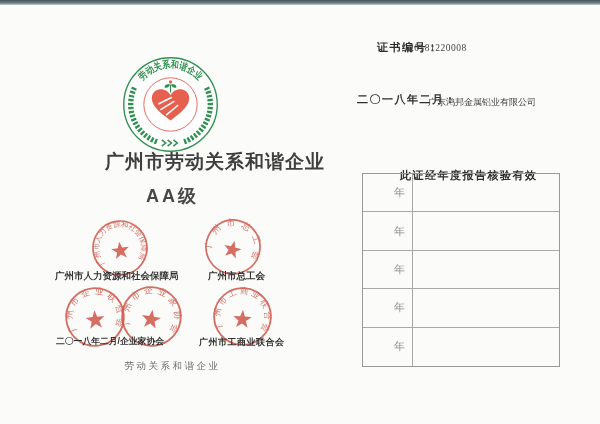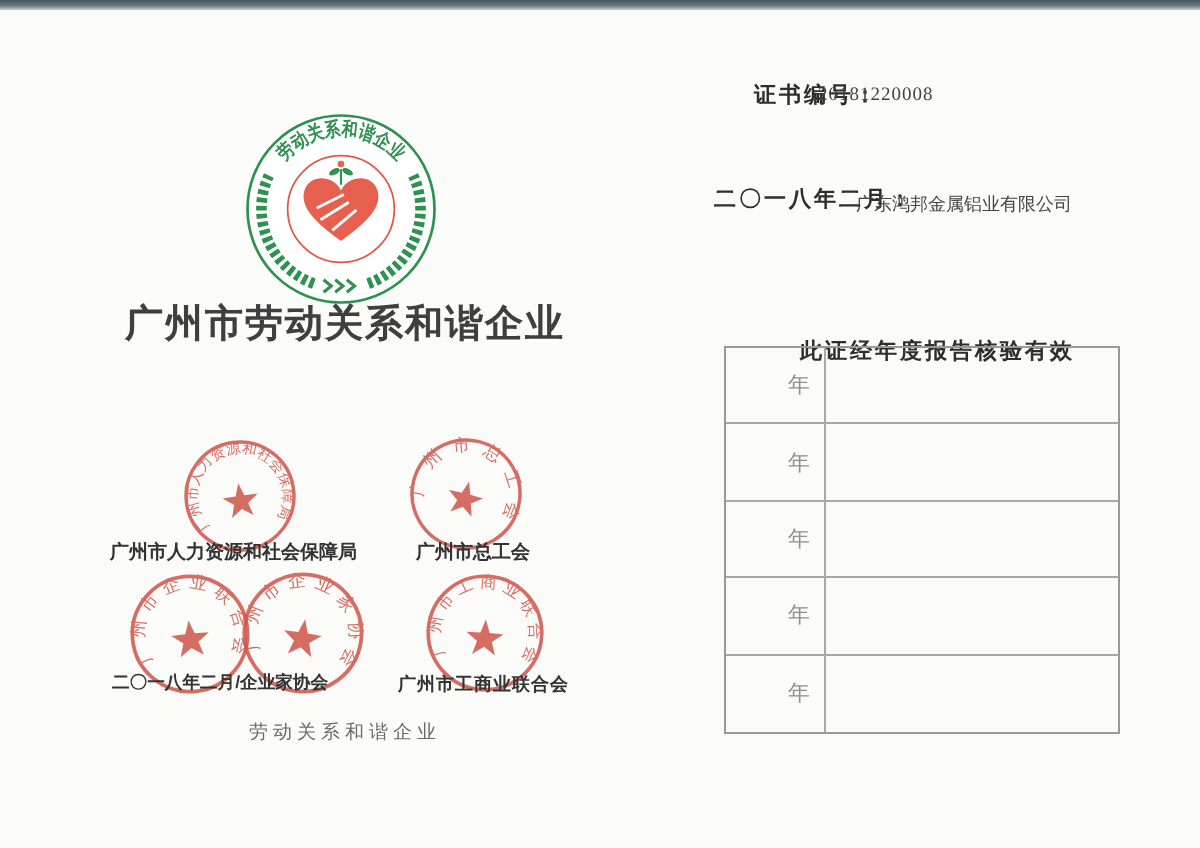--- a/index.html
+++ b/index.html
@@ -2,21 +2,21 @@
 <html><head>
 <meta charset="utf-8">
 <style>
   html,body{margin:0;padding:0;background:#e8e8e8;}
   .page{position:relative;width:600px;height:424px;background:#fbfbf9;overflow:hidden;
         font-family:"Liberation Sans",sans-serif;}
   .scan-edge{position:absolute;left:0;top:0;width:600px;height:5px;
         background:linear-gradient(180deg,#46535b 0%,#6e7f88 60%,#c5cdd1 100%);}
   
   .emblem{position:absolute;left:122px;top:56px;width:97px;height:97px;}
-  .cert-title{position:absolute;left:20px;top:149px;width:305px;text-align:center;
+  .cert-title{position:absolute;left:20px;top:149px;width:305px;text-align:right;
         font-size:19px;font-weight:bold;color:#3f3f3f;letter-spacing:1px;white-space:nowrap;}
   .cert-grade{position:absolute;left:20px;top:184px;width:305px;text-align:center;
         font-size:18px;font-weight:bold;color:#474747;letter-spacing:3px;}
   .seal{position:absolute;opacity:.85;}
   .seal-label{position:absolute;font-weight:bold;color:#333;white-space:nowrap;}
   .lbl-r1a{left:55px;top:270px;font-size:9.5px;}
   .lbl-r1b{left:208px;top:270px;font-size:9.5px;}
   .lbl-r2a{left:56px;top:336px;font-size:8.8px;}
   .lbl-r2b{left:199px;top:336px;font-size:9px;letter-spacing:.5px;}
   .issue-date{position:absolute;left:20px;top:360px;width:305px;text-align:center;
@@ -70,20 +70,21 @@
     </g>
     <g>
       <path d="M50 37.5 L50 29.5" stroke="#2f9150" stroke-width="1.1" fill="none"></path>
       <ellipse cx="46.6" cy="30.8" rx="3" ry="1.5" fill="#2f9150" transform="rotate(-28 46.6 30.8)"></ellipse>
       <ellipse cx="53.4" cy="30.8" rx="3" ry="1.5" fill="#2f9150" transform="rotate(28 53.4 30.8)"></ellipse>
       <circle cx="50" cy="26.8" r="1.7" fill="#e6604f"></circle>
     </g>
   </svg>
 
   <div class="cert-title">广州市劳动关系和谐企业</div>
+  <div class="cert-grade">AA级</div>
 
   <svg class="seal" style="left:91px;top:219px;width:58px;height:58px;transform:rotate(-8deg);" viewBox="0 0 100 100">
     <circle cx="50" cy="50" r="46.5" fill="none" stroke="#cf5549" stroke-width="3"></circle>
     <path id="arc-s1" d="M 22,74 A 37,37 0 1 1 78,74" fill="none"></path>
     <text font-size="12.5" fill="#cf5549"><textPath href="#arc-s1" startOffset="50%" text-anchor="middle" textLength="165" lengthAdjust="spacing">广州市人力资源和社会保障局</textPath></text>
     <polygon points="50,39 53.8,49.8 65.2,50.1 56.1,57 59.4,67.9 50,61.4 40.6,67.9 43.9,57 34.8,50.1 46.2,49.8" fill="#cf5549"></polygon>
   </svg>
   <svg class="seal" style="left:204px;top:218px;width:58px;height:58px;transform:rotate(14deg);" viewBox="0 0 100 100">
     <circle cx="50" cy="50" r="46.5" fill="none" stroke="#cf5549" stroke-width="3"></circle>
     <path id="arc-s2" d="M 22,74 A 37,37 0 1 1 78,74" fill="none"></path>

